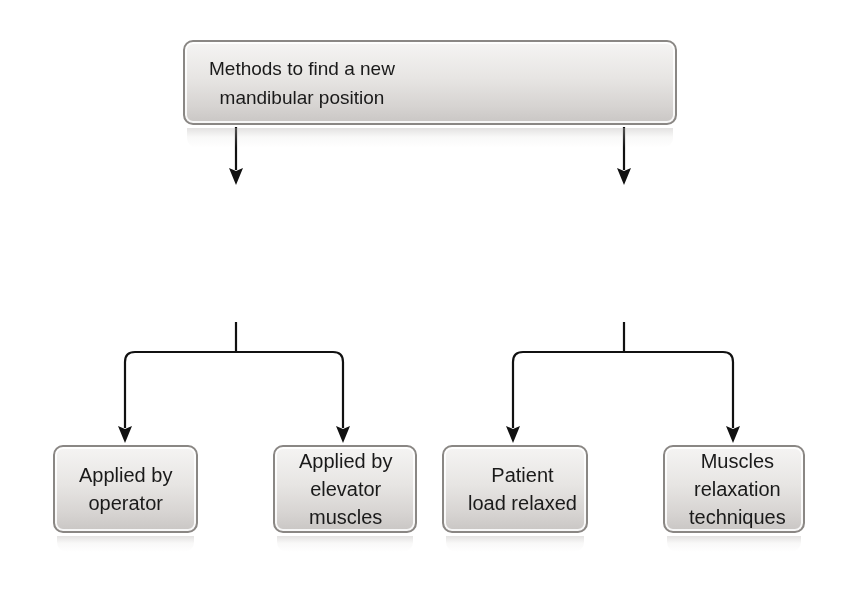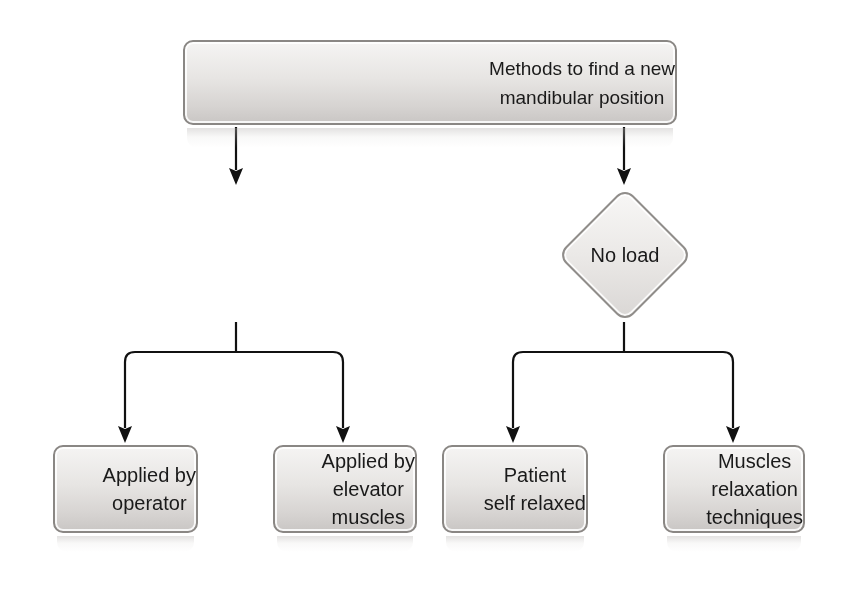--- a/index.html
+++ b/index.html
@@ -18,21 +18,21 @@
     overflow:hidden;
   }
   svg.connectors{position:absolute;left:0;top:0;width:857px;height:600px;}
   .node{
     position:absolute;
     box-sizing:border-box;
     border:2px solid var(--node-border);
     border-radius:10px;
     background:linear-gradient(180deg,#f5f4f3 0%,#e7e5e3 45%,#d6d3d1 80%,#c9c6c4 100%);
     box-shadow:inset 0 0 0 2px rgba(255,255,255,0.85);
-    display:flex;align-items:center;justify-content:flex-end;
+    display:flex;align-items:center;justify-content:flex-start;
     text-align:center;
     padding-left:24px;
   }
   .label{
     white-space:pre-line;
     font-size:20px;
     line-height:28px;
     color:var(--text);
   }
   .root-label{font-size:19px;line-height:29px;}
@@ -79,41 +79,37 @@
     <polygon points="726,426 733,429 740,426 733,443" fill="#111"></polygon>
   </svg>
 
   <div class="node" style="left:183px;top:40px;width:494px;height:85px;">
     <div class="label root-label">Methods to find a new
 mandibular position</div>
   </div>
   <div class="reflection" style="left:187px;top:128px;width:486px;height:20px;"></div>
 
 
-  <div class="diamond-wrap" style="left:557px;top:187px;">
-    <div class="diamond-shape"></div>
-    <div class="diamond-label label">No load</div>
-  </div>
 
   <div class="node" style="left:53px;top:445px;width:145px;height:88px;">
     <div class="label">Applied by
 operator</div>
   </div>
   <div class="reflection" style="left:57px;top:536px;width:137px;height:16px;"></div>
 
   <div class="node" style="left:273px;top:445px;width:144px;height:88px;">
     <div class="label">Applied by
 elevator
 muscles</div>
   </div>
   <div class="reflection" style="left:277px;top:536px;width:136px;height:16px;"></div>
 
   <div class="node" style="left:442px;top:445px;width:146px;height:88px;">
     <div class="label">Patient
-self relaxed</div>
+load relaxed</div>
   </div>
   <div class="reflection" style="left:446px;top:536px;width:138px;height:16px;"></div>
 
   <div class="node" style="left:663px;top:445px;width:142px;height:88px;">
     <div class="label">Muscles
 relaxation
 techniques</div>
   </div>
   <div class="reflection" style="left:667px;top:536px;width:134px;height:16px;"></div>
 

